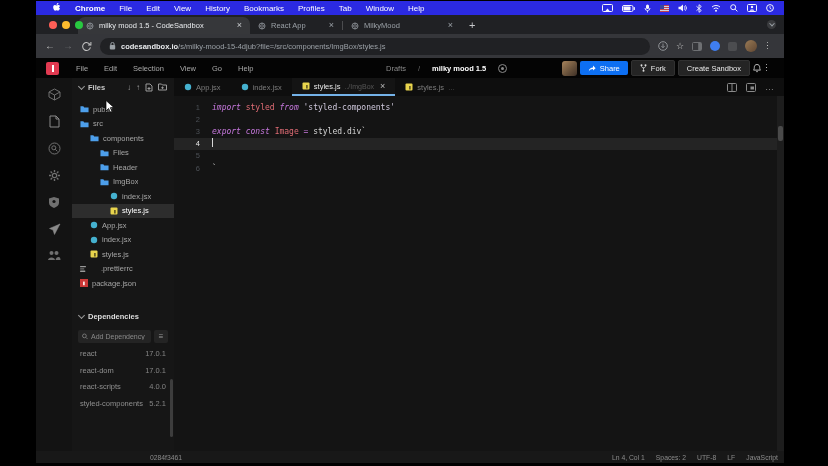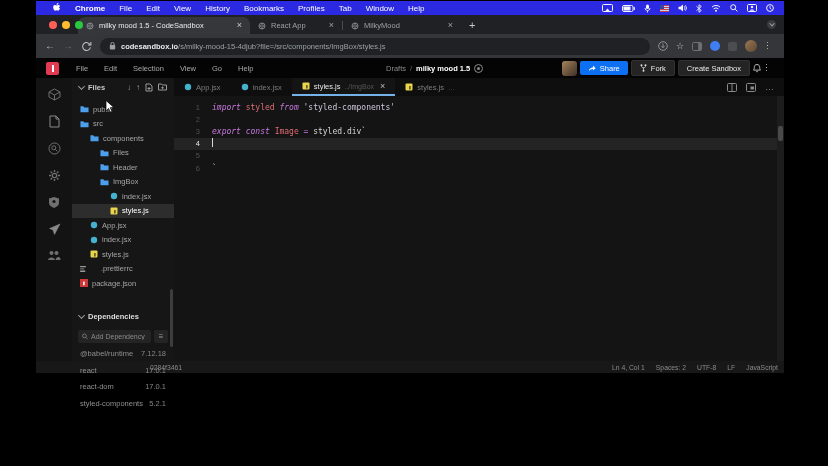--- a/index.html
+++ b/index.html
@@ -1,17 +1,17 @@
 <!DOCTYPE html>
 <html><head>
 <meta charset="utf-8">
 <style>
   html,body{margin:0;padding:0;background:#000;width:828px;height:466px;overflow:hidden;
     font-family:"Liberation Sans",sans-serif;-webkit-font-smoothing:antialiased;}
-  .screen{position:absolute;left:36px;top:1px;width:748px;height:372px;display:flex;flex-direction:column;background:#000;justify-content:center;}
+  .screen{position:absolute;left:36px;top:1px;width:748px;height:462px;display:flex;flex-direction:column;background:#000;justify-content:center;}
 
   
   .menubar{height:14px;background:#2b2ae2;display:flex;align-items:center;padding:0 10px;color:#fff;font-size:8px;flex:none;}
   .menubar .mi{padding:0 7px;white-space:nowrap;}
   .menubar .mi.app{font-weight:bold;}
   .mb-right{margin-left:auto;display:flex;align-items:center;gap:9px;}
   .mb-right svg{display:block;opacity:.95;}
 
   
   .tabstrip{height:19px;background:#202124;display:flex;align-items:flex-end;position:relative;flex:none;}
@@ -44,21 +44,21 @@
   .ext-dark{width:9px;height:9px;border-radius:2px;background:#4c4d50;}
   .avatar-sm{width:12px;height:12px;border-radius:50%;background:linear-gradient(135deg,#9a7a55,#5f4632);}
   .kebab{display:inline-block;transform:rotate(90deg);color:#c6c6c6;font-size:9px;letter-spacing:1px;}
 
   
   .csbheader{height:20px;background:#040404;display:flex;align-items:center;padding:0 10px;font-size:7.5px;color:#a9a9a9;position:relative;flex:none;}
   .csblogo{width:13px;height:13px;background:#e13a51;border-radius:2px;margin-right:9px;position:relative;flex:none;}
   .csblogo::after{content:"";position:absolute;left:5.5px;top:3px;width:2px;height:7px;background:#fff;}
   .csbmenus{display:flex;}
   .cm{padding:0 8px;}
-  .breadcrumb{position:absolute;left:350px;display:flex;align-items:center;gap:4px;}
+  .breadcrumb{position:absolute;left:350px;display:flex;align-items:center;gap:12px;}
   .bc-scope{color:#8a8a8a;} .bc-sep{color:#666;}
   .bc-name{color:#fff;font-weight:bold;}
   .privacy{width:7px;height:7px;border:1px solid #8a8a8a;border-radius:50%;position:relative;}
   .privacy::after{content:"";position:absolute;left:2px;top:2px;width:3px;height:3px;border-radius:50%;background:#8a8a8a;}
   .hdr-right{margin-left:auto;display:flex;align-items:center;gap:3px;}
   .avatar-hd{width:15px;height:15px;border-radius:3px;background:linear-gradient(135deg,#a8845c,#66503a 60%,#3e3027);}
   .btn{height:14px;border-radius:2px;font-size:7.5px;display:flex;align-items:center;padding:0 8px;gap:4px;color:#fff;}
   .btn.share{background:#0d6ff2;}
   .btn.dark{background:#242424;border:1px solid #313131;color:#e9e9e9;}
   .bell svg{display:block;}
@@ -485,30 +485,30 @@
           <svg width="7" height="7" viewBox="0 0 8 8">
               <circle cx="3.2" cy="3.2" r="2.5" fill="none" stroke="#8a8a8a"></circle>
               <path d="M5.2 5.2 L7.4 7.4" stroke="#8a8a8a"></path>
             </svg>
           <input placeholder="Add Dependency" style="">
         </span>
         <span class="deplistbtn">≡</span>
       </div>
       <div id="dep-list">
           <div class="deprow">
-            <span class="dname">@babel/runtime</span>
-            <span class="dver">7.12.18</span>
-          </div>
-          <div class="deprow">
             <span class="dname">react</span>
             <span class="dver">17.0.1</span>
           </div>
           <div class="deprow">
             <span class="dname">react-dom</span>
             <span class="dver">17.0.1</span>
+          </div>
+          <div class="deprow">
+            <span class="dname">react-scripts</span>
+            <span class="dver">4.0.0</span>
           </div>
           <div class="deprow">
             <span class="dname">styled-components</span>
             <span class="dver">5.2.1</span>
           </div>
         </div>
       <span class="sb-thumb"></span>
     </div>
 
     <div class="editor">

